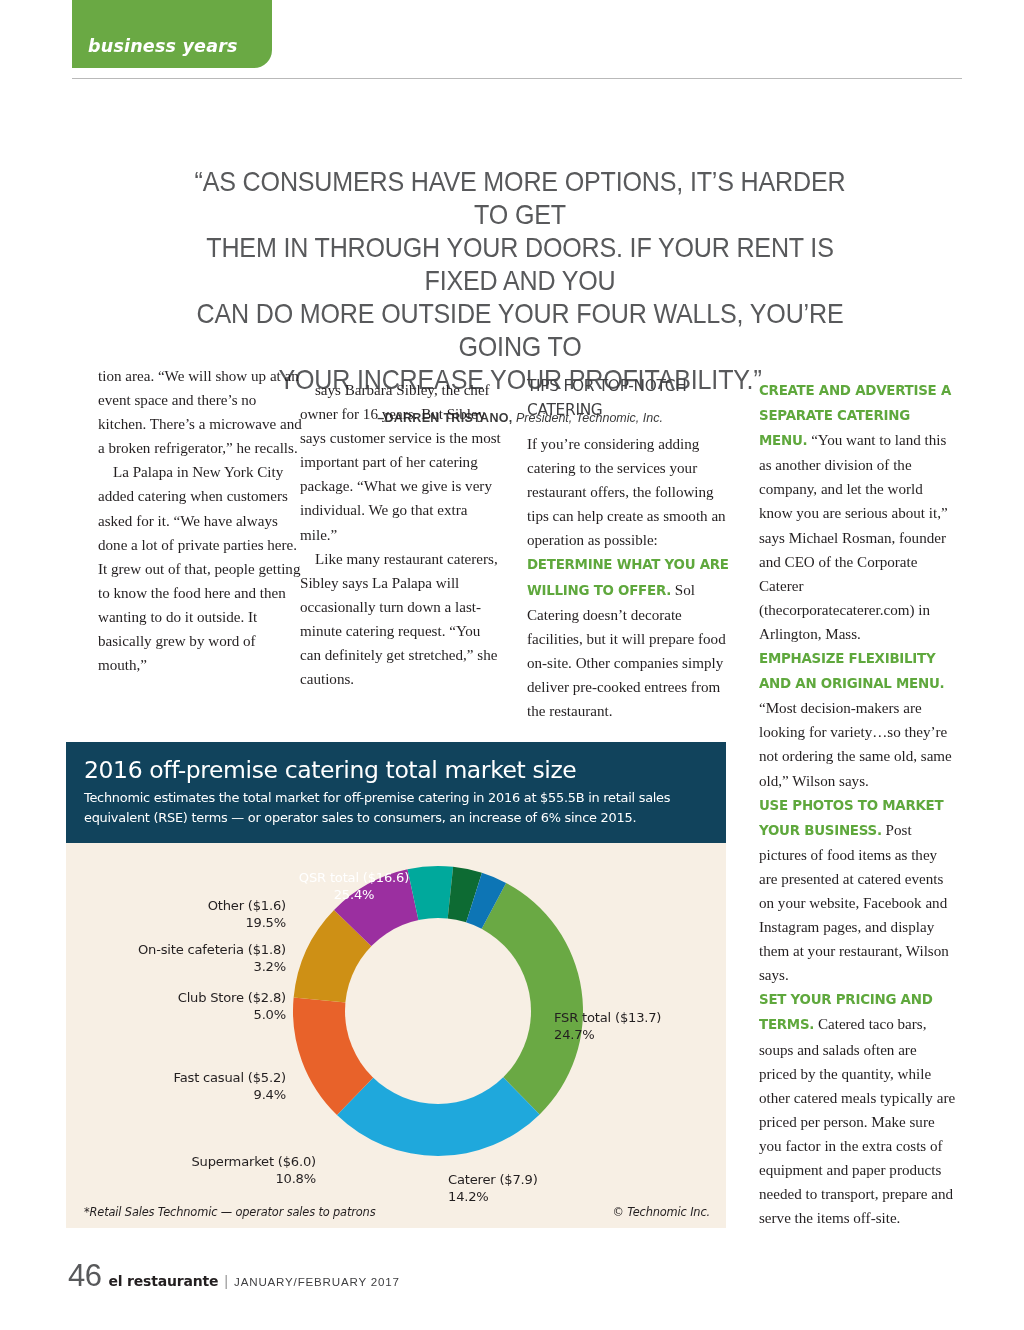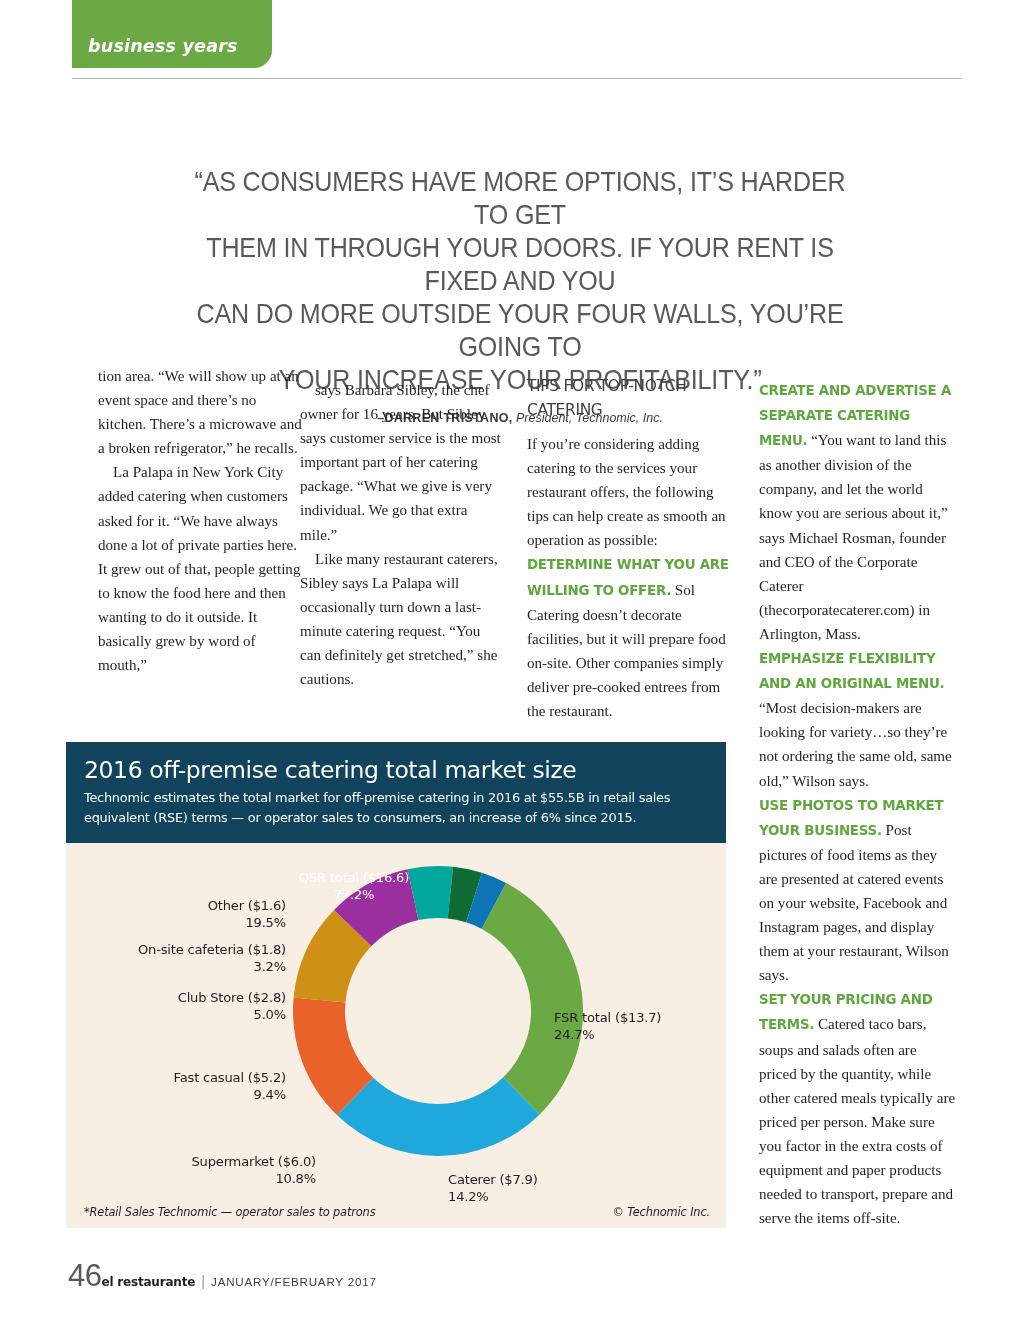--- a/index.html
+++ b/index.html
@@ -200,22 +200,22 @@
   #footer-page {
     font-family: "Liberation Sans Narrow", "Liberation Sans", sans-serif;
     font-size: 31px;
     color: #58595b;
     font-weight: 300;
     letter-spacing: -0.5px;
   }
   #footer-brand {
     font-family: "DejaVu Sans", sans-serif;
     font-weight: bold;
-    font-size: 12px;
-    margin-left: 0;
+    font-size: 14px;
+    margin-left: 7px;
     letter-spacing: -0.2px;
   }
   #footer-sep {
     margin: 0 6px;
     color: #9a9a9a;
     font-size: 15px;
     font-family: "Liberation Sans", sans-serif;
   }
   #footer-issue {
     font-family: "Liberation Sans", sans-serif;
@@ -299,21 +299,21 @@
         <div class="chart-label" style="left: 8px; top: 54px; width: 212px; text-align: right;"><span>Other ($1.6)</span><span class="pct">19.5%</span></div>
       </div>
 
     <div id="chart-footnote">*Retail Sales Technomic — operator sales to patrons</div>
     <div id="chart-credit">© Technomic Inc.</div>
   </div>
 </div>
 
 <div id="qsr-inline">
     <div>QSR total ($16.6)</div>
-    <div>77.2%</div>
+    <div>25.4%</div>
   </div>
 
 <div id="footer">
   <span id="footer-page">46</span>
   <span id="footer-brand">el restaurante</span>
   <span id="footer-sep">|</span>
   <span id="footer-issue">JANUARY/FEBRUARY 2017</span>
 </div>
 
 </body></html>

